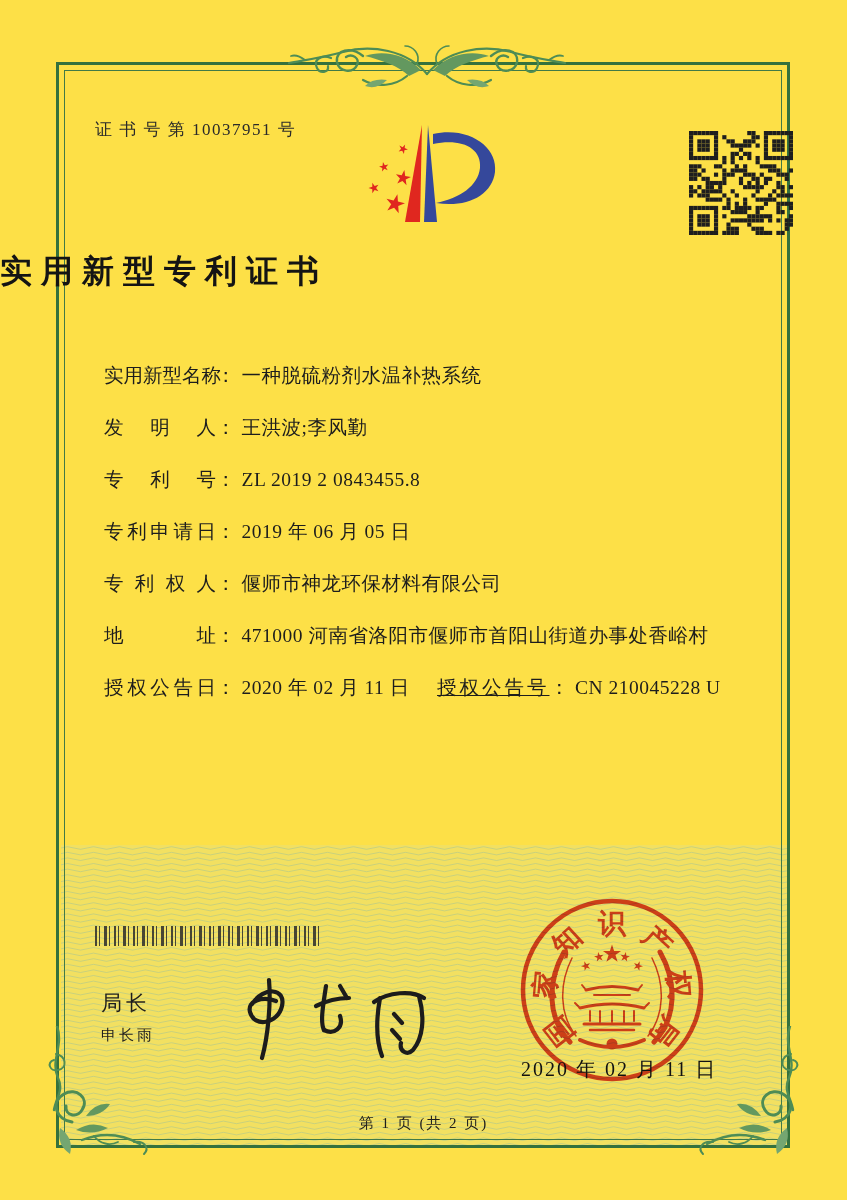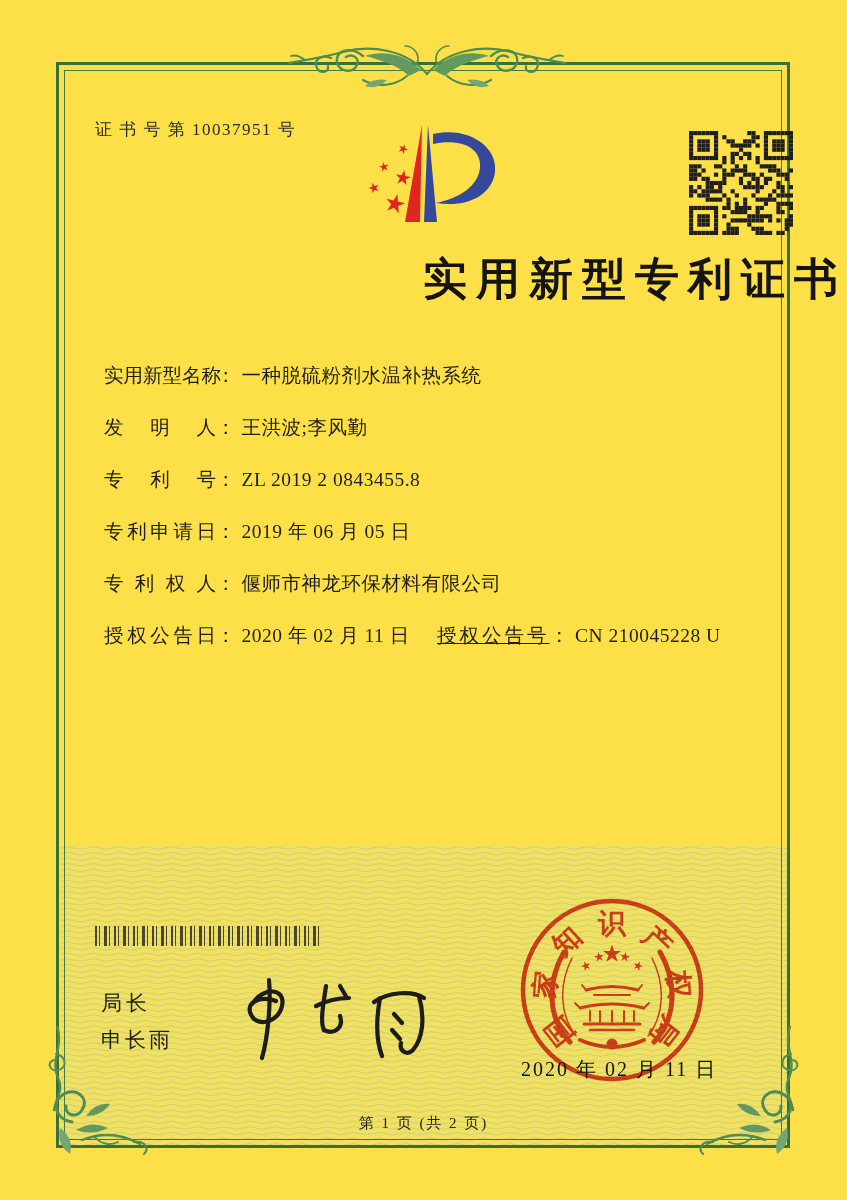--- a/index.html
+++ b/index.html
@@ -12,41 +12,41 @@
   .waves{position:absolute;left:61px;top:845px;width:726px;height:300px;background:rgba(205,222,190,0.22);}
   
   .top-ornament{position:absolute;left:287px;top:30px;width:280px;height:76px;}
   .corner{position:absolute;width:135px;height:135px;top:1026px;}
   .corner-left{left:26px;}
   .corner-right{left:686px;transform:scaleX(-1);}
   
   .cert-no{position:absolute;left:95px;top:118px;font-size:17px;letter-spacing:1.5px;color:#2a2a2a;}
   .logo{position:absolute;left:348px;top:114px;width:160px;height:128px;}
   .qr{position:absolute;left:689px;top:131px;width:104px;height:104px;}
-  .title{position:absolute;left:0;top:250px;width:100%;margin:0;text-align:right;
-         font-size:44px;font-weight:600;letter-spacing:9px;color:#141414;}
+  .title{position:absolute;left:0;top:250px;width:100%;margin:0;text-align:left;
+         font-size:32px;font-weight:600;letter-spacing:9px;color:#141414;}
   
   .fields{position:absolute;left:95px;top:363px;width:680px;font-size:19.5px;margin-left:9px;}
   .frow{position:relative;height:26px;line-height:26px;margin-bottom:26px;white-space:nowrap;}
   .flabel{display:inline-block;width:112px;text-align:justify;text-align-last:justify;vertical-align:top;}
   .fcolon{display:inline-block;margin:0 6px 0 0;}
   .fvalue{letter-spacing:0.5px;}
   .group2{position:absolute;left:333px;top:0;}
   .group2 .flabel2{letter-spacing:3px;text-decoration:underline;}
   
   .paras{position:absolute;left:95px;top:712px;width:675px;font-size:18.5px;line-height:29px;
          text-align:justify;letter-spacing:0.5px;color:#1f1f1f;}
   .paras p{margin:0;text-indent:2em;}
   
   .barcode{position:absolute;left:95px;top:926px;width:224px;height:20px;opacity:.85;
     background:repeating-linear-gradient(90deg,#2b2b2b 0 2px,transparent 2px 4px,#2b2b2b 4px 5px,
       transparent 5px 9px,#2b2b2b 9px 12px,transparent 12px 14px,#2b2b2b 14px 15px,transparent 15px 19px);}
   
   .signer-title{position:absolute;left:101px;top:989px;font-size:21px;letter-spacing:4px;}
-  .signer-name{position:absolute;left:101px;top:1026px;font-size:21px;letter-spacing:3px;}
+  .signer-name{position:absolute;left:101px;top:1026px;font-size:15px;letter-spacing:3px;}
   .signature{position:absolute;left:222px;top:958px;width:215px;height:112px;}
   
   .seal{position:absolute;left:502px;top:890px;width:220px;height:200px;mix-blend-mode:multiply;opacity:.94;}
   .seal-date{position:absolute;left:521px;top:1056px;font-size:20px;letter-spacing:2px;color:#111;z-index:5;}
   
   .page-info{position:absolute;left:0;top:1114px;width:847px;text-align:center;font-size:15px;letter-spacing:2px;}
   .back-note{position:absolute;left:0;top:1162px;width:847px;text-align:center;font-size:15.5px;letter-spacing:4px;color:#2a2a2a;}
 </style>
 </head>
 <body>
@@ -486,20 +486,23 @@
     <div class="frow">
       <span class="flabel">专利号</span><span class="fcolon">：</span><span class="fvalue">ZL 2019 2 0843455.8</span>
     </div>
     <div class="frow">
       <span class="flabel">专利申请日</span><span class="fcolon">：</span><span class="fvalue">2019 年 06 月 05 日</span>
     </div>
     <div class="frow">
       <span class="flabel">专利权人</span><span class="fcolon">：</span><span class="fvalue">偃师市神龙环保材料有限公司</span>
     </div>
     <div class="frow">
+      <span class="flabel">地址</span><span class="fcolon">：</span><span class="fvalue">471000 河南省洛阳市偃师市首阳山街道办事处香峪村</span>
+    </div>
+    <div class="frow">
       <span class="flabel">授权公告日</span><span class="fcolon">：</span><span class="fvalue">2020 年 02 月 11 日</span>
       <span class="group2">
         <span class="flabel2">授权公告号</span><span class="fcolon">：</span><span class="fvalue">CN 210045228 U</span>
       </span>
     </div>
   </div>
 
 
   <div class="barcode"></div>
 

